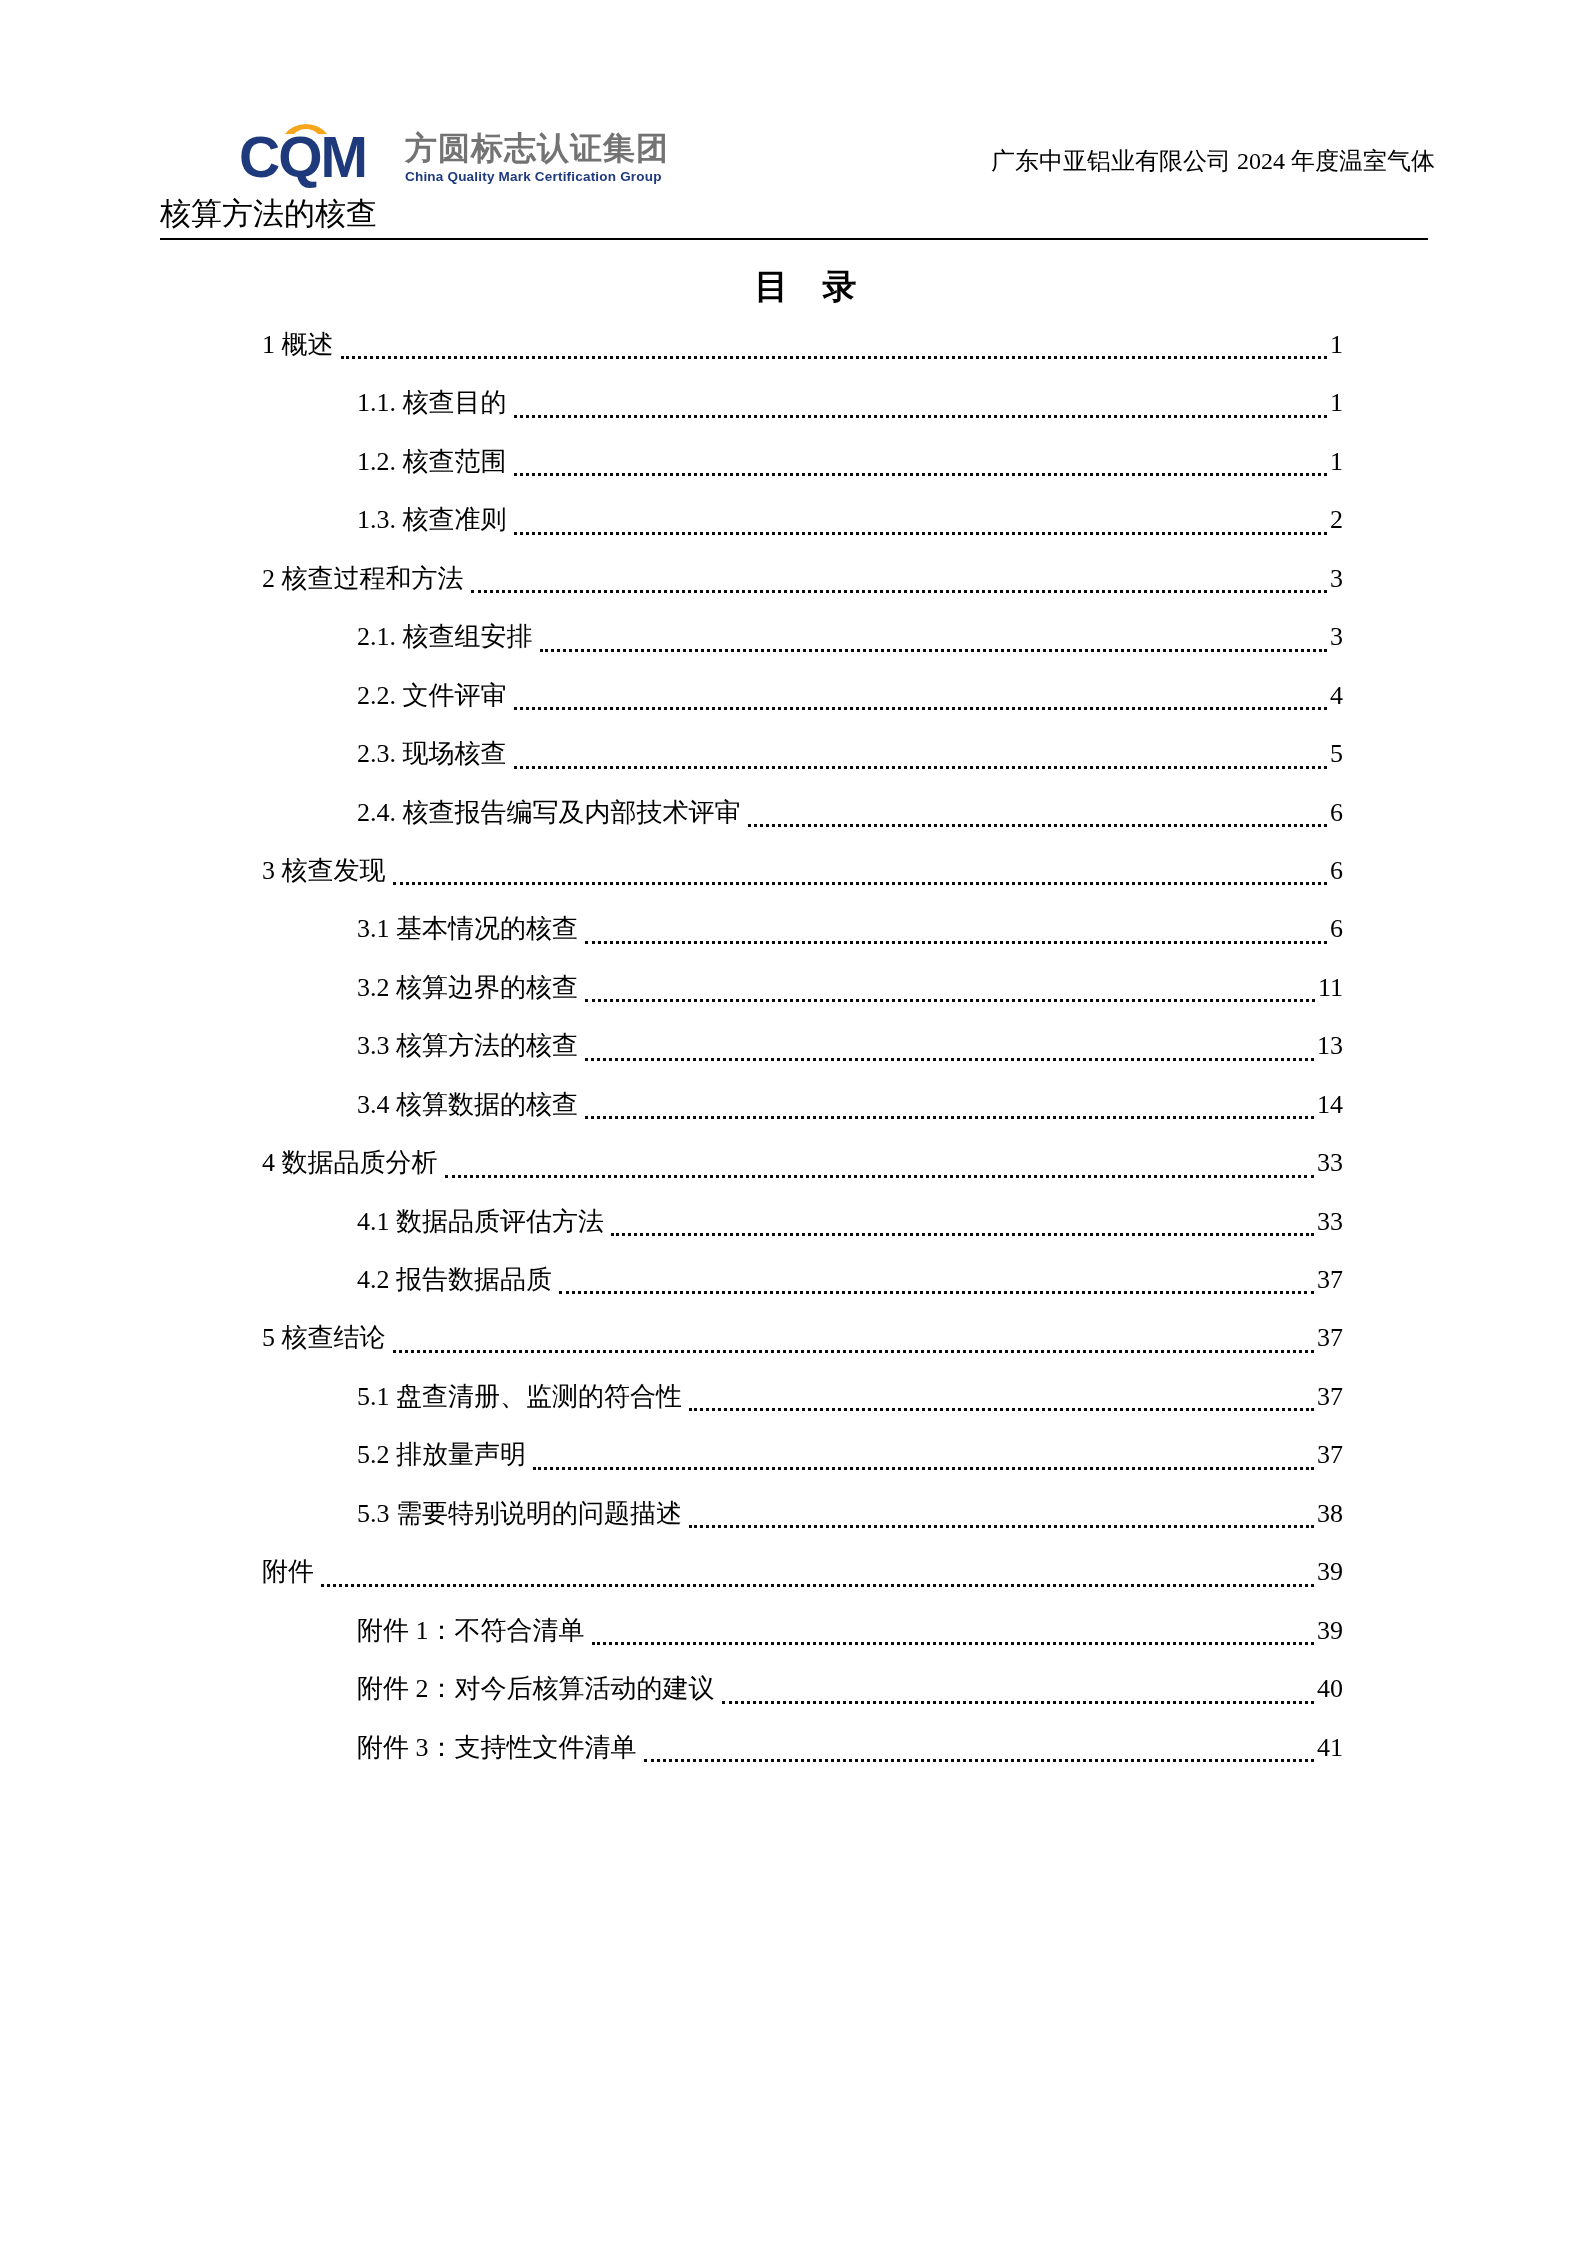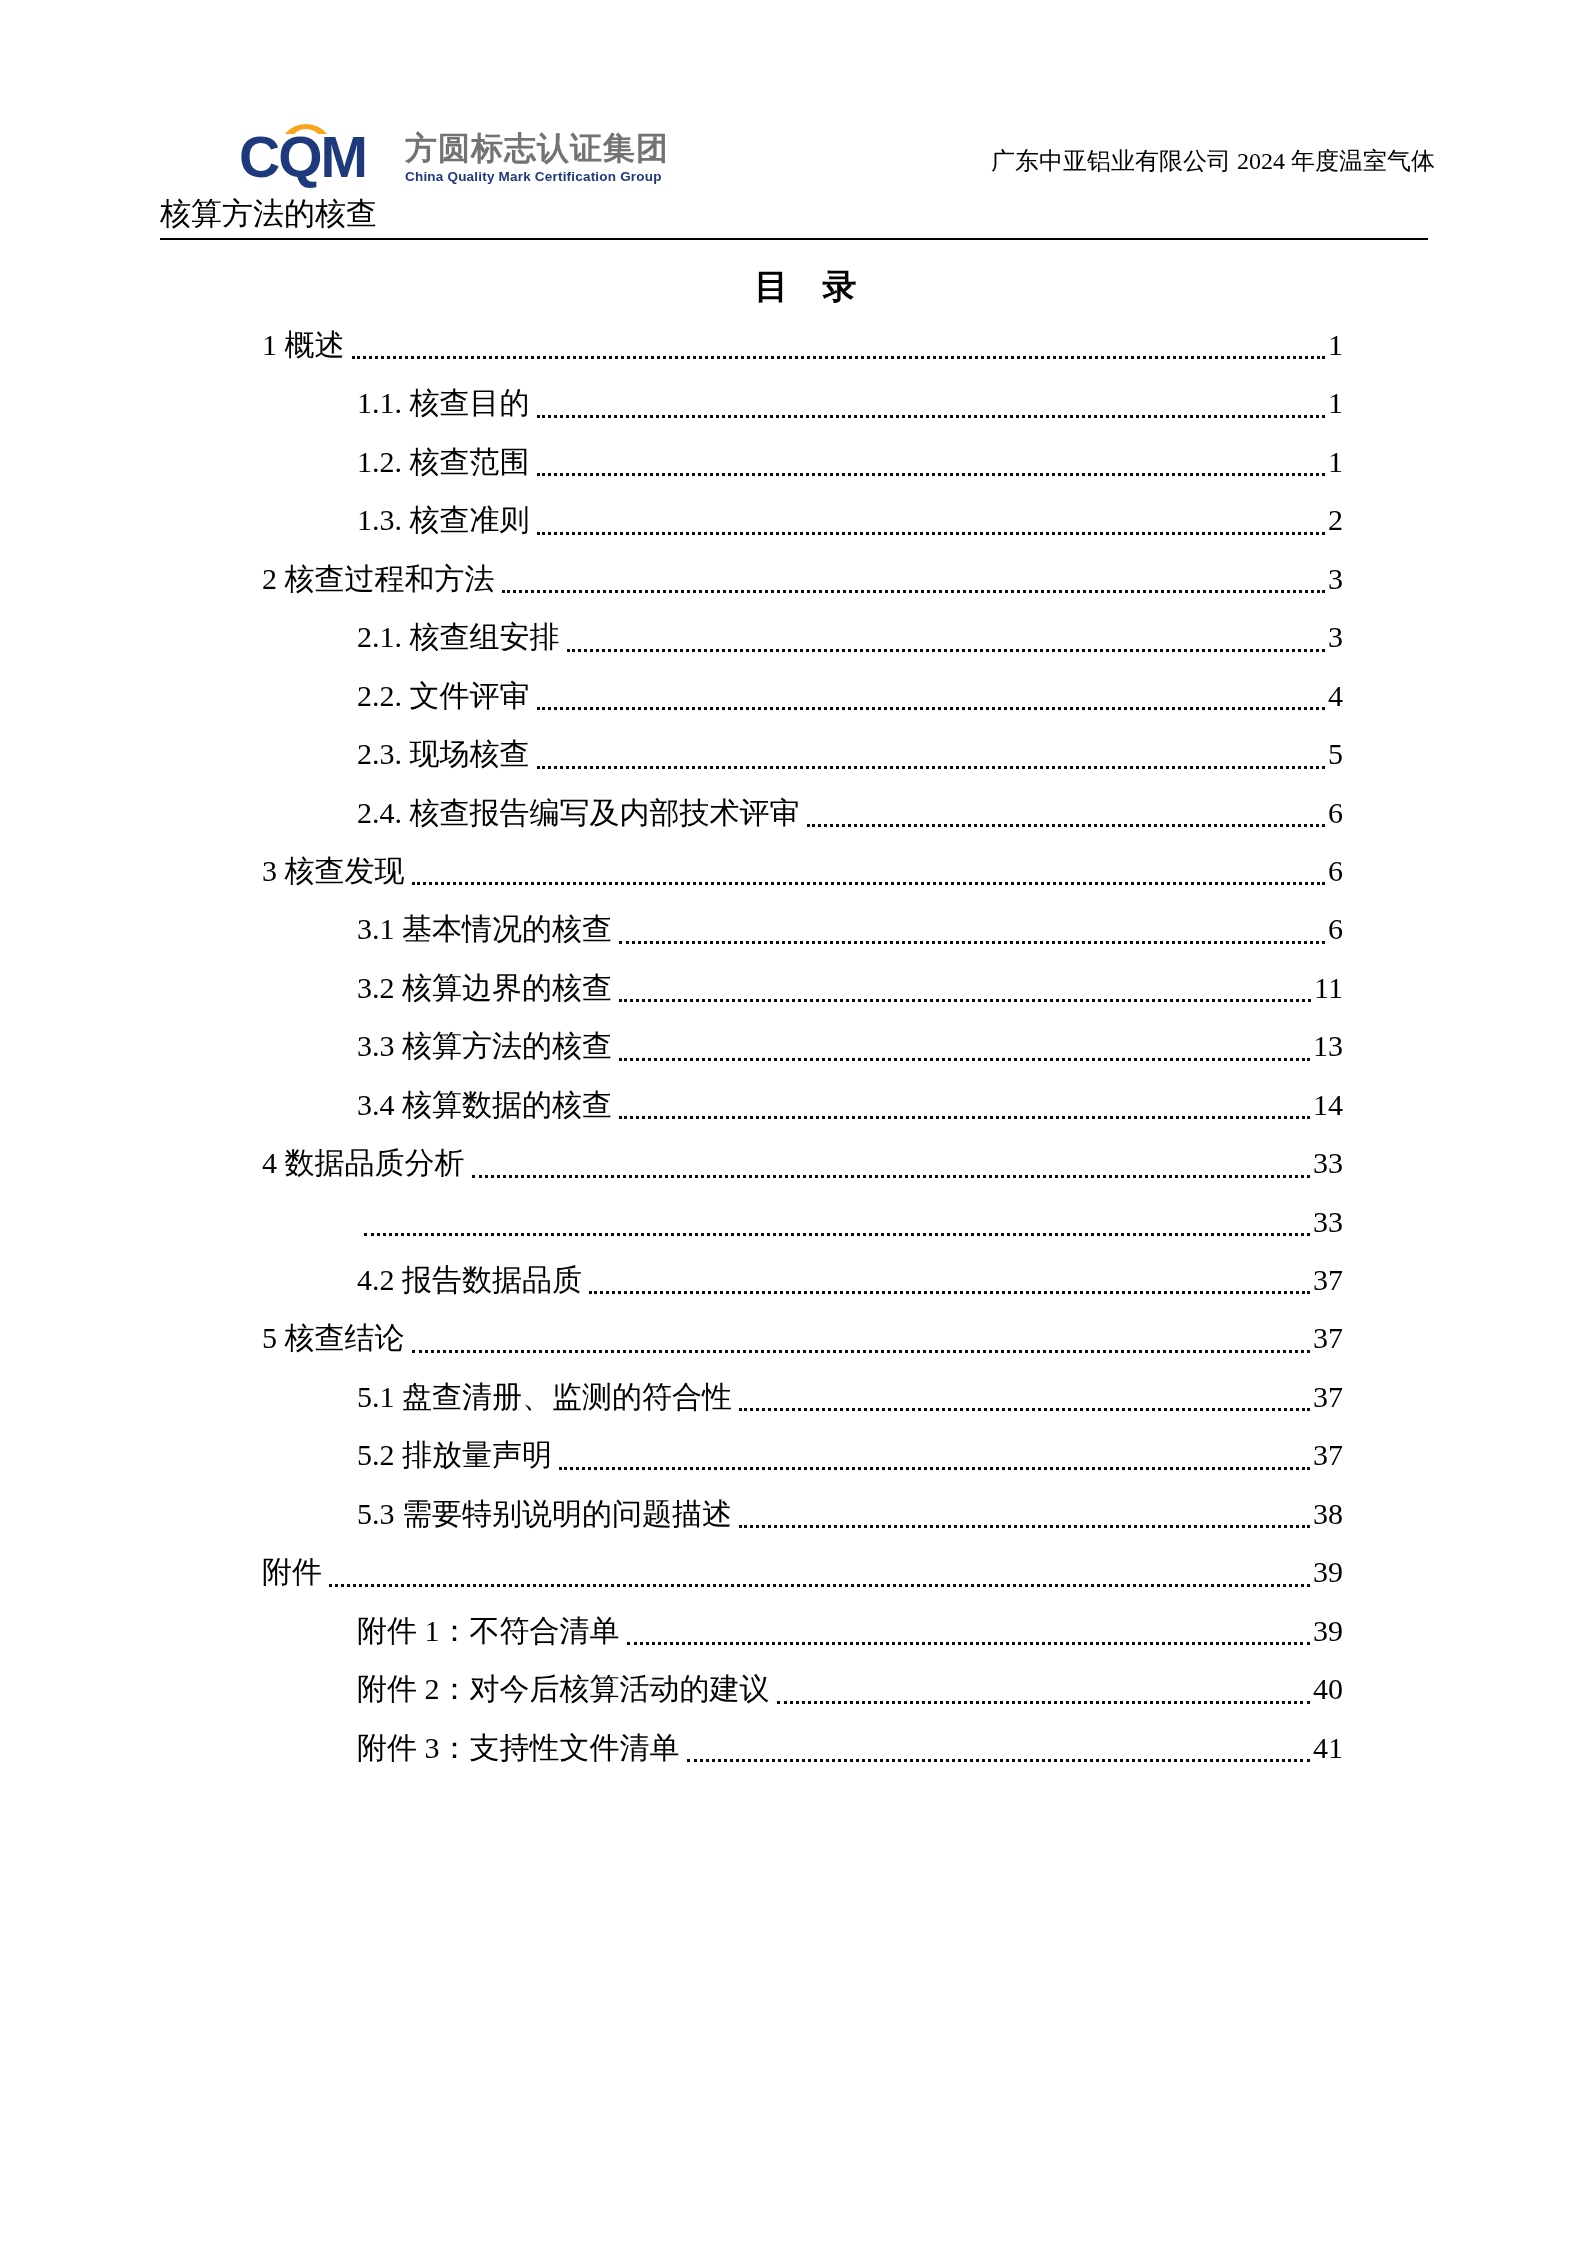--- a/index.html
+++ b/index.html
@@ -50,21 +50,21 @@
     position:absolute;top:258px;left:0;width:100%;
     margin:12px;text-align:center;
     font-size:34px;font-weight:700;line-height:1;
   }
   .toc{
     position:absolute;top:316px;left:262px;width:1081px;
   }
   .toc-row{
     display:flex;
     height:58.45px;line-height:58.45px;
-    font-size:30px;white-space:nowrap;
+    font-size:26px;white-space:nowrap;
   }
   .toc-row.lvl2{padding-left:95px;}
   .toc-label{flex:0 0 auto;}
   .toc-leader{
     flex:1 1 auto;
     align-self:flex-end;
     border-bottom:3.4px dotted #0a0a0a;
     margin:0 3px 15px 7px;
     min-width:20px;
   }
@@ -159,20 +159,21 @@
       <span class="toc-label">3.4 核算数据的核查</span>
       <span class="toc-leader"></span>
       <span class="toc-page">14</span>
     </div>
       <div class="toc-row lvl1">
       <span class="toc-label">4 数据品质分析</span>
       <span class="toc-leader"></span>
       <span class="toc-page">33</span>
     </div>
       <div class="toc-row lvl2">
+      <span class="toc-label">4.1 数据品质评估方法</span>
       <span class="toc-leader"></span>
       <span class="toc-page">33</span>
     </div>
       <div class="toc-row lvl2">
       <span class="toc-label">4.2 报告数据品质</span>
       <span class="toc-leader"></span>
       <span class="toc-page">37</span>
     </div>
       <div class="toc-row lvl1">
       <span class="toc-label">5 核查结论</span>

